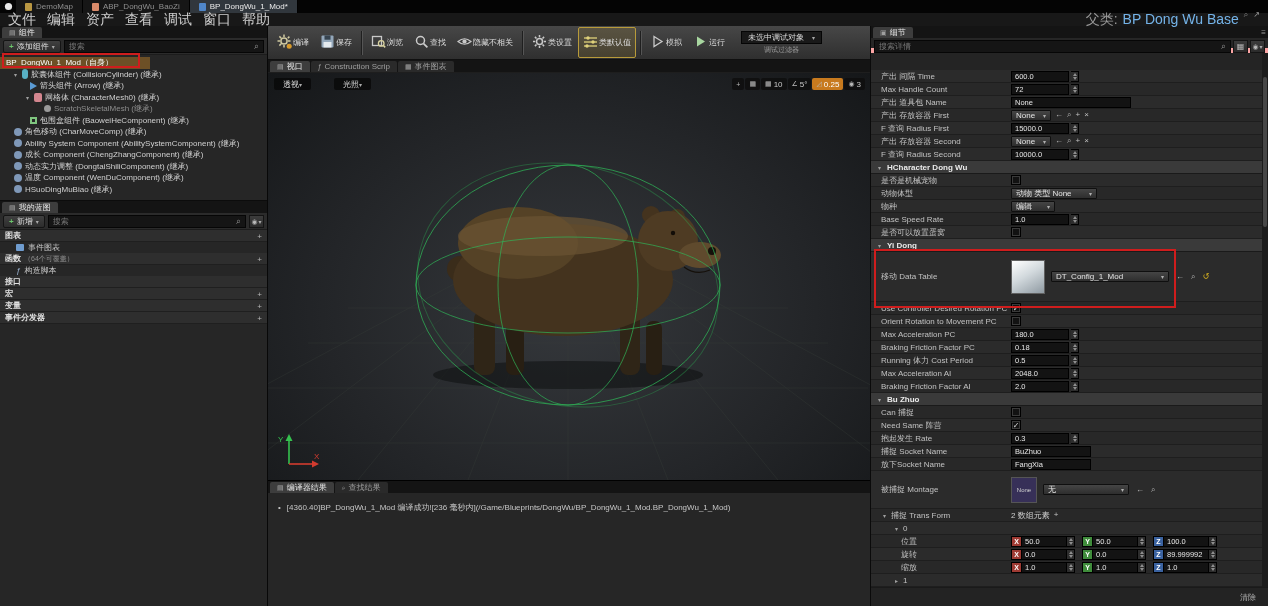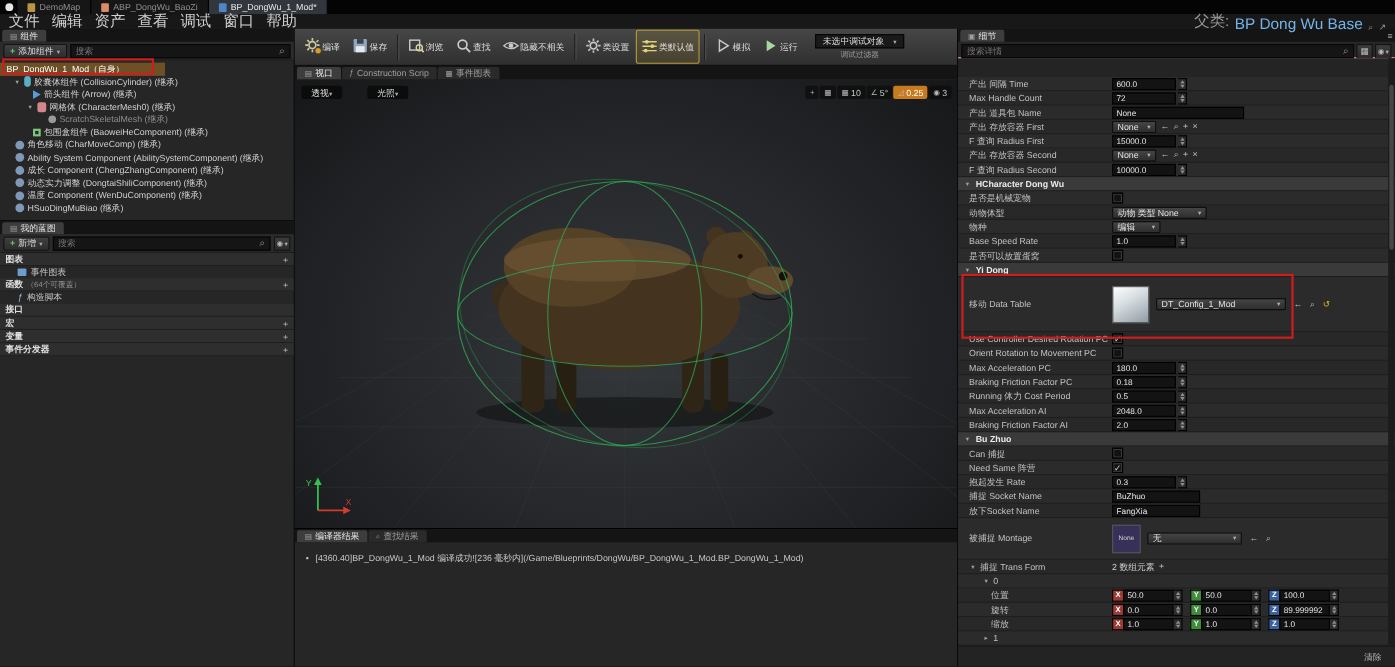--- a/index.html
+++ b/index.html
@@ -13,21 +13,21 @@
 .doc-tab {display:flex;align-items:center;gap:4px;padding:0 9px;color:#8f8f8f;background:#161616;border-right:1px solid #000;white-space:nowrap}
 .doc-tab.active {background:#31373d;color:#eaeaea}
 .tico {width:7px;height:8px;border-radius:1px;flex:0 0 auto}
 .tico.level {background:#b99742}
 .tico.abp {background:#d98a6a}
 .tico.bp {background:#4f86c9}
 
 
 .menubar {position:absolute;top:13px;left:0;right:0;height:13px;background:#181818;display:flex;align-items:center;gap:11px;padding:0 8px;font-size:14px;z-index:6}
 .mi {color:#cfcfcf;white-space:nowrap}
-.mb-right {margin-left:auto;display:flex;align-items:flex-end;gap:5px}
+.mb-right {margin-left:auto;display:flex;align-items:flex-start;gap:5px}
 .pc-label {color:#9a9a9a}
 .pc-value {color:#74b3e8}
 .gly {color:#9a9a9a;font-size:8px;line-height:1}
 .gly-mag::before {content:"⌕"}
 .gly-ext::before {content:"↗"}
 
 
 .tabstrip {height:12px;background:#141414;display:flex;align-items:flex-end;gap:1px;padding-left:2px}
 .ptab {height:11px;display:flex;align-items:center;gap:3px;padding:0 7px;background:#2a2a2a;color:#9f9f9f;border-radius:2px 2px 0 0;white-space:nowrap}
 .ptab.active {background:#3d3d3d;color:#e9e9e9}
@@ -104,21 +104,21 @@
 
 .compiler {position:absolute;left:268px;top:480px;width:602px;height:126px;background:#262626;border-top:1px solid #000}
 .comp-body {padding:9px 10px;white-space:nowrap;overflow:hidden;color:#c6c6c6}
 .bullet::before {content:"•";margin-right:6px;color:#c6c6c6}
 
 
 .right {position:absolute;left:870px;top:26px;width:398px;bottom:0;background:#242424;border-left:1px solid #0a0a0a}
 .rp-tabstrip {display:flex;align-items:flex-end;height:12px;background:#141414;padding:0 2px}
 .rp-menu {margin-left:auto;color:#9a9a9a;align-self:center}
 .rp-menu::before {content:"≡"}
-.rp-search {height:15px;display:flex;gap:2px;padding:2px 3px;background:#262626;border-bottom:1px solid #fca5a5}
+.rp-search {height:15px;display:flex;gap:2px;padding:2px 3px;background:#262626;border-bottom:5px solid #fca5a5}
 .rp-spacer {height:17px}
 .prop {display:flex;align-items:center;height:13px;border-bottom:1px solid #1e1e1e;padding-left:10px;background:#282828}
 .prop:nth-child(even) {background:#2b2b2b}
 .prop.tall50 {height:50px}
 .prop.tall38 {height:38px}
 .plabel {flex:0 0 130px;display:flex;align-items:center;gap:3px;color:#c2c2c2;overflow:hidden;white-space:nowrap}
 .ind1 {padding-left:22px}
 .ind1 .plabel {flex-basis:118px}
 .ind2 {padding-left:30px}
 .ind2 .plabel {flex-basis:110px}

